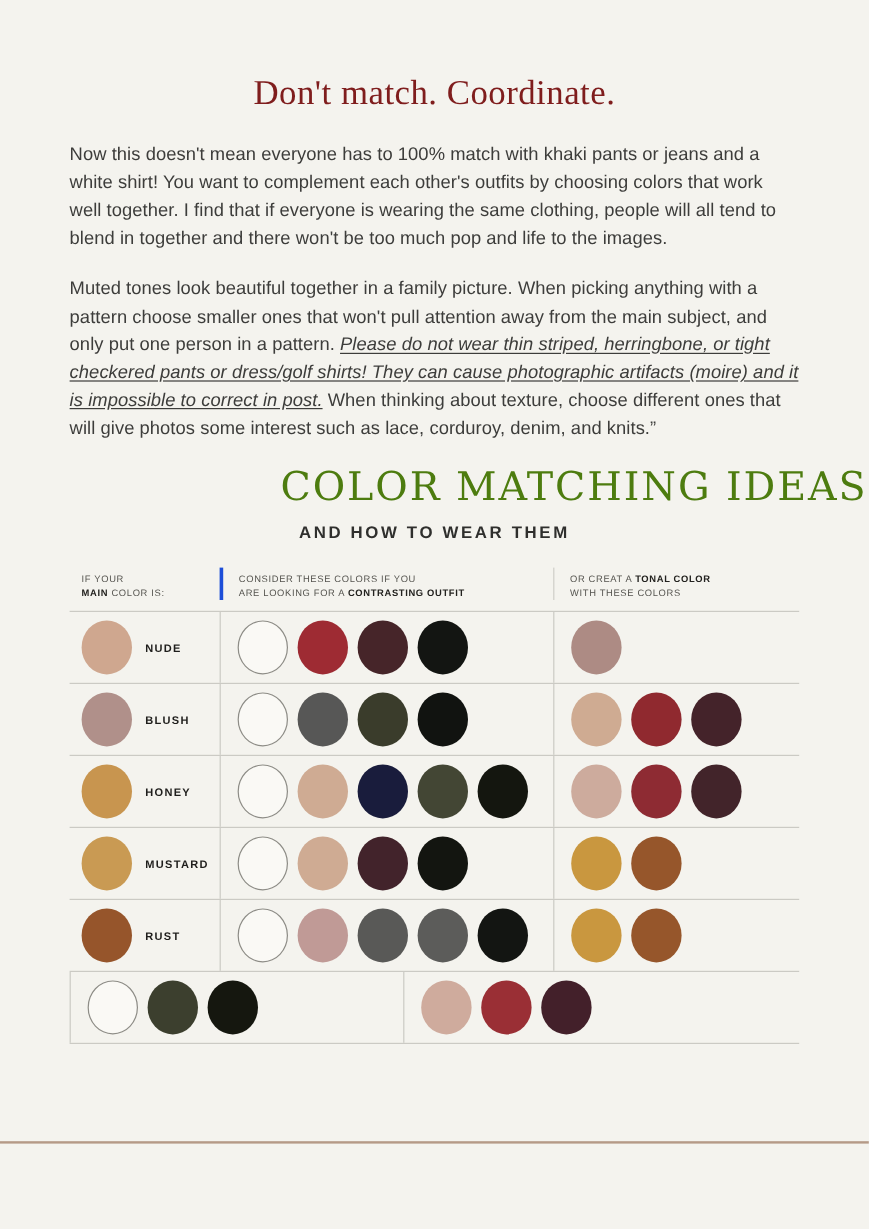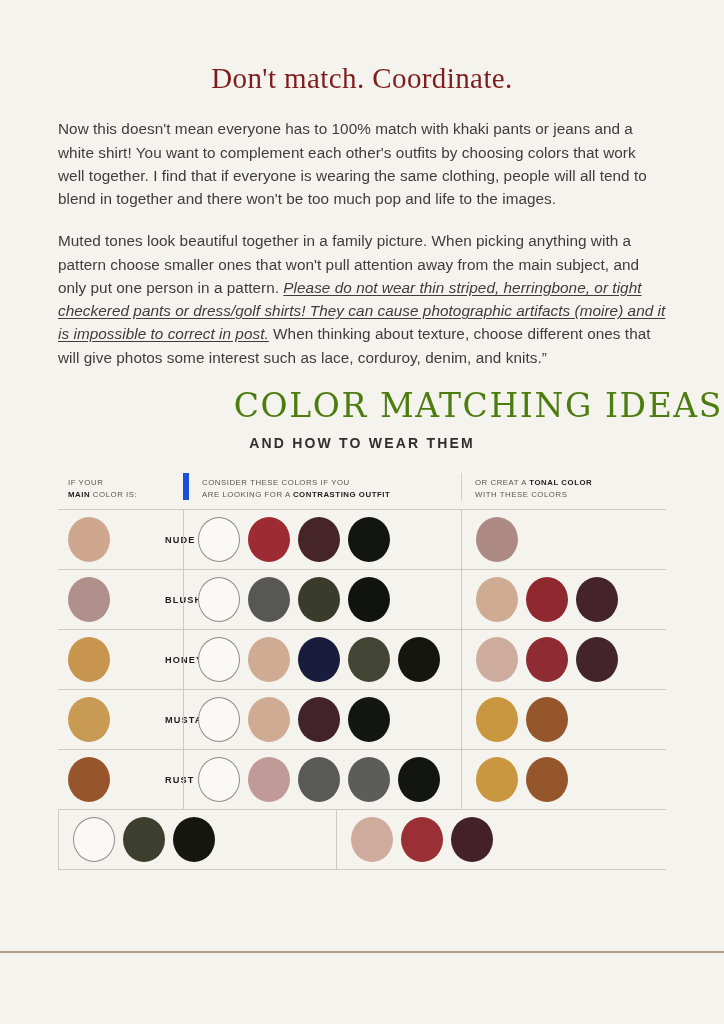--- a/index.html
+++ b/index.html
@@ -86,21 +86,21 @@
   .th {
     font-size: 7.8px;
     letter-spacing: 0.55px;
     line-height: 1.48;
     color: #55544f;
     padding-top: 4px;
     box-sizing: border-box;
   }
   .th b { color: #23221f; font-weight: 700; }
   .th-main   { width: 125px; padding-left: 10px; }
-  .th-contrast { width: 278px; padding-left: 13px; border-left: 6px solid #1d4ed8; min-height: 26px;}
+  .th-contrast { width: 278px; padding-left: 13px; border-left: 3px solid #1d4ed8; min-height: 26px;}
   .th-tonal  { width: 200px; padding-left: 13px; border-left: 1px solid #cfcec8; min-height: 26px;}
 
   .rows { border-top: 1px solid #cbcac4; }
   .row {
     display: flex;
     align-items: center;
     height: 59px;
     border-bottom: 1px solid #cbcac4;
     position: relative;
   }
@@ -143,21 +143,20 @@
     background: #faf9f5;
     border: 1px solid #8d8c86;
     box-sizing: border-box;
   }
   .row-label {
     font-size: 9.2px;
     font-weight: 700;
     letter-spacing: 1.1px;
     color: #1f1e1c;
     white-space: nowrap;
-    margin-left: 44px;
   }
 
   
   .bottom-rule {
     position: absolute;
     left: 0;
     top: 951px;
     width: 724px;
     height: 2px;
     background: #b59a87;

